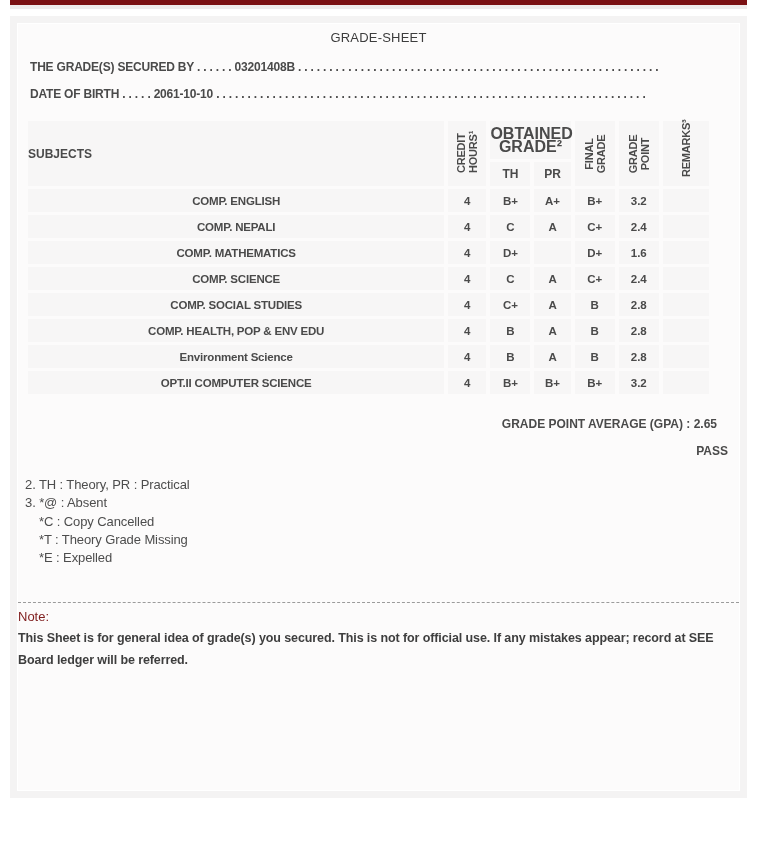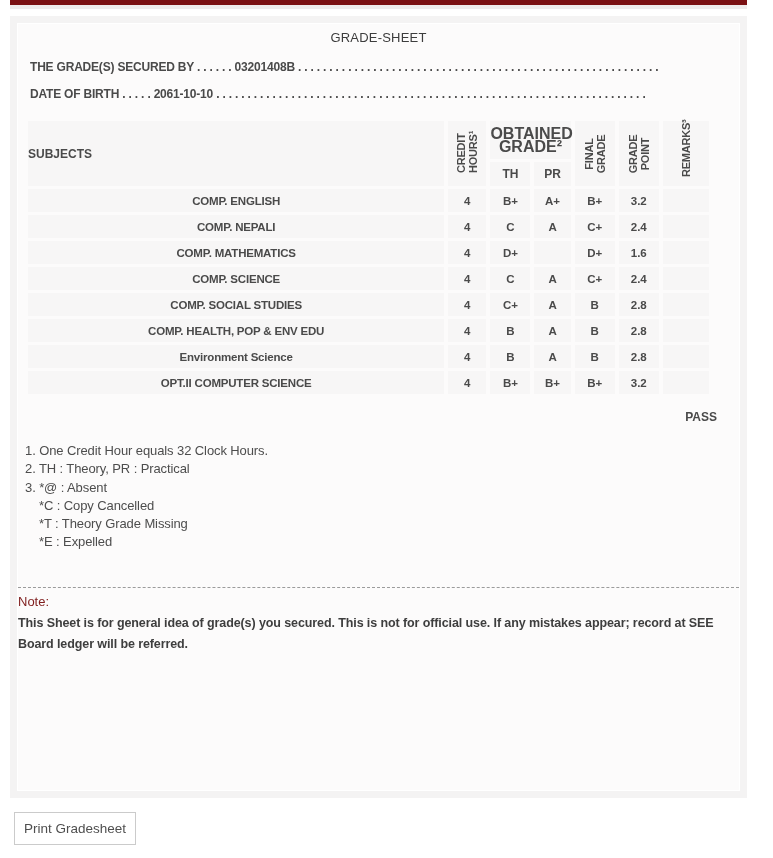--- a/index.html
+++ b/index.html
@@ -28,21 +28,21 @@
   th.vert{overflow:visible;}
   .rot{transform:rotate(-90deg);font-size:11px;font-weight:700;line-height:12px;
        letter-spacing:-0.2px;text-align:center;}
   th.obt{height:38px;vertical-align:middle;font-size:16px;font-weight:700;line-height:13px;
          text-align:center;}
   tr.subhead th{height:24px;font-size:12px;font-weight:700;text-align:center;vertical-align:middle;}
   tbody td{height:23px;font-size:11.5px;font-weight:700;vertical-align:middle;}
   td.subject{text-align:center;padding-left:8px;letter-spacing:-0.2px;}
   td.c{text-align:center;}
   .gpa-line{margin:20px 22px 0 0;text-align:right;font-size:12px;font-weight:700;color:#4a4a4a;}
-  .pass-line{margin:13px 22px 0 0;text-align:right;font-size:12px;font-weight:700;color:#4a4a4a;}
+  .pass-line{margin:13px 11px 0 0;text-align:right;font-size:12px;font-weight:700;color:#4a4a4a;}
   .footnotes{margin:18px 0 0 7px;}
   .footnote{font-size:13px;color:#4d4d4d;line-height:18.3px;letter-spacing:-0.1px;}
   .footnote.indent{padding-left:14px;}
   .dashed-sep{margin-top:35px;border-top:1px dashed #9b9b9b;height:0;}
   .note-label{margin-top:4px;font-size:13px;color:#7f1d1d;line-height:19px;}
   .note-body{margin-top:2px;width:716px;font-size:12.5px;font-weight:600;color:#3e3e3e;
              line-height:21.5px;letter-spacing:-0.1px;}
   .print-btn{position:absolute;left:14px;top:812px;width:122px;height:33px;background:#ffffff;
              border:1px solid #cbcbcb;color:#4f4f4f;font-size:13.5px;
              font-family:"Liberation Sans",sans-serif;cursor:pointer;}
@@ -178,32 +178,31 @@
             <td class="c">4</td>
             <td class="c">B+</td>
             <td class="c">B+</td>
             <td class="c">B+</td>
             <td class="c">3.2</td>
             <td class="c"></td>
           </tr>
         </tbody>
       </table>
 
+      <div class="gpa-line">GRADE POINT AVERAGE (GPA) : 2.65</div>
       <div class="pass-line">PASS</div>
 
       <div class="footnotes">
-        <div class="footnote">1. One Credit Hour equals 32 Clock Hours.</div>
         <div class="footnote">2. TH : Theory, PR : Practical</div>
         <div class="footnote">3. *@ : Absent</div>
         <div class="footnote indent">*C : Copy Cancelled</div>
         <div class="footnote indent">*T : Theory Grade Missing</div>
         <div class="footnote indent">*E : Expelled</div>
       </div>
 
       <div class="dashed-sep"></div>
       <div class="note-label">Note:</div>
       <div class="note-body">This Sheet is for general idea of grade(s) you secured. This is not for official use. If any mistakes appear; record at SEE Board ledger will be referred.</div>
 
     </div>
   </div>
 
-  <button class="print-btn">Print Gradesheet</button>
 </div>
 
 </body></html>

